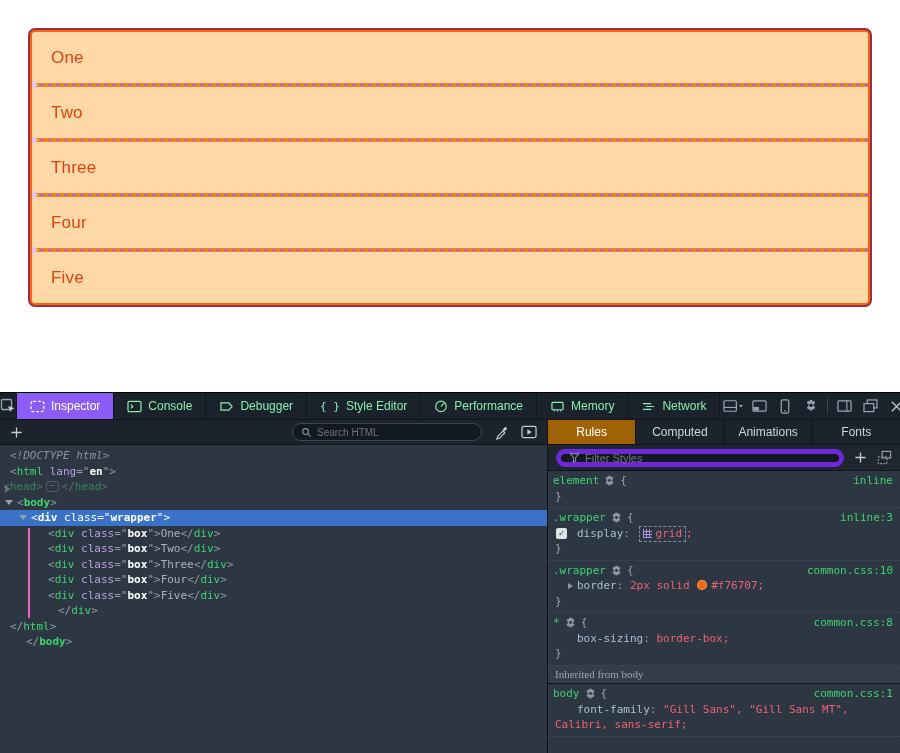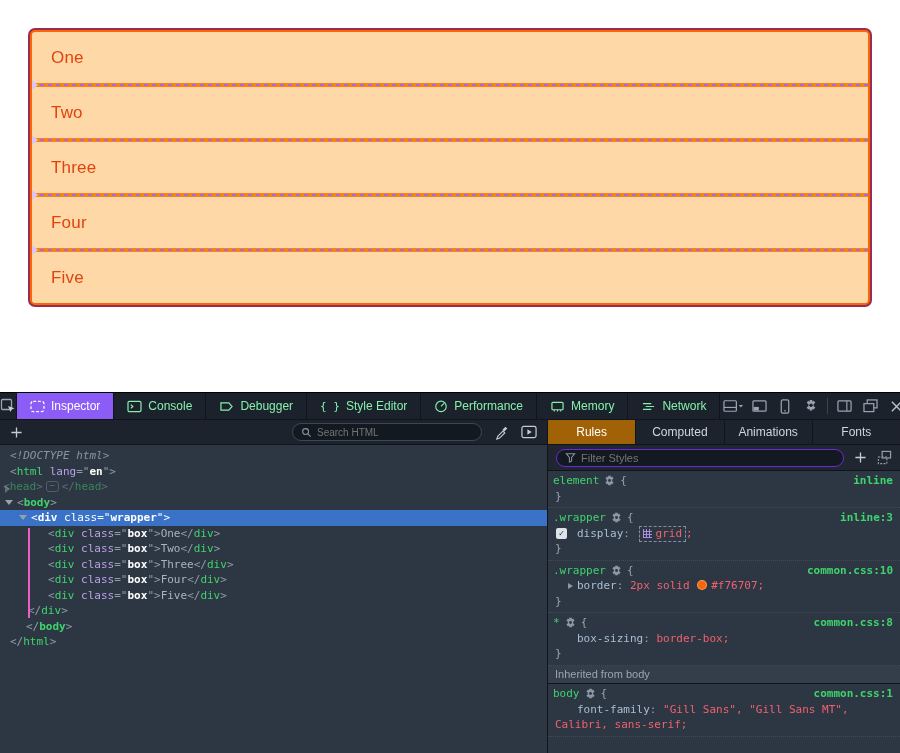--- a/index.html
+++ b/index.html
@@ -69,48 +69,48 @@
   .guideline { position:absolute; left:28px; width:2px; background:#ef5fc3; }
 
   .rtabs { flex:none; height:25px; background:#1c232d; border-bottom:1px solid #10151c; display:flex; }
   .rtab { flex:1; display:flex; align-items:center; justify-content:center; font-size:12px;
           color:#cfd5dc; border-right:1px solid #10151c; }
   .rtab:last-child { border-right:none; }
   .rtab.active { background:#a16207; color:#fff; }
 
   .frow { flex:none; height:26px; background:#20262f; border-bottom:1px solid #10151c;
           display:flex; align-items:center; padding:0 8px; gap:10px; }
-  .filterpill { flex:1; height:18px; background:#131920; border:1px solid #6d28d9; border-radius:9px;
+  .filterpill { flex:1; height:18px; background:#131920; border:5px solid #6d28d9; border-radius:9px;
           display:flex; align-items:center; gap:5px; padding:0 8px; min-width:0; }
   .filterpill input { flex:1; background:none; border:none; outline:none; color:#98a2ae;
           font-size:11px; font-family:"Liberation Sans",sans-serif; min-width:0; }
 
   .rules { flex:1; overflow:hidden; font-family:"DejaVu Sans Mono",monospace; font-size:11px; line-height:15.5px; }
   .rule { padding:2px 0 3px; border-bottom:1px dotted #404b59; }
   .rline1 { display:flex; align-items:center; padding:0 7px 0 5px; }
   .s-sel { color:#3fd36c; }
   .s-obr { color:#9aa2ad; }
   .rgear { margin:0 5px; }
-  .rlink { margin-left:auto; color:#3fd36c;font-weight:bold; }
+  .rlink { margin-left:auto; color:#3fd36c; }
   .decl { position:relative; padding:0 7px; text-indent:22px; color:#9aa2ad; white-space:normal; }
   .exp { display:inline-block; width:0; height:0; border-top:3.5px solid rgba(0,0,0,0);
          border-bottom:3.5px solid rgba(0,0,0,0); border-left:5px solid #8d97a3; margin:0 4px 0 -9px; }
   .cbx { position:absolute; left:8px; top:2px; width:11px; height:11px; background:#dde3e9;
          border-radius:2px; color:#2b3340; font-size:9px; line-height:11px; text-align:center; text-indent:0; }
   .s-prop { color:#a9bfd4; }
   .s-pval { color:#f0616e; }
   .swatch { display:inline-block; width:10px; height:10px; border-radius:50%;
             border:1px solid rgba(255,255,255,.35); vertical-align:-1px; margin:0 4px 0 1px; }
   .gridbox { border:1px dashed #7f8ea0; padding:0 3px 1px; margin-left:2px; }
   .gridicon { display:inline-block; width:9px; height:9px; margin-right:4px; vertical-align:-1px;
       background-image:repeating-linear-gradient(90deg,#ab8fe0 0 1px,rgba(0,0,0,0) 1px 3px),
                        repeating-linear-gradient(0deg,#ab8fe0 0 1px,rgba(0,0,0,0) 1px 3px); }
   .rclose { padding:0 7px; color:#9aa2ad; }
   .inherit { background:#343e4a; color:#99a5b2; padding:1px 7px; border-bottom:1px solid #10151c;
-             font-family:Liberation Sans, sans-serif; font-size:11px; }
+             font-family:Liberation Serif, serif; font-size:11px; }
 </style>
 </head>
 <body>
 
 <div class="preview">
   <div class="pwrap" id="pwrap">
       <div class="pbox">
         <span>One</span>
       </div>
       <div class="pdiv"></div>
@@ -301,23 +301,23 @@
           <div class="mline" style="padding-left: 10px;"><span class="s-doct">&lt;!DOCTYPE html&gt;</span></div>
           <div class="mline" style="padding-left: 10px;"><span class="s-br">&lt;</span><span class="s-tag">html</span><span class="s-attr"> lang</span><span class="s-br">="</span><span class="s-val">en</span><span class="s-br">"&gt;</span></div>
           <div class="mline dim" style="padding-left: 3px;"><span class="tri r" style="left: 5px;"></span><span class="s-br">&lt;</span><span class="s-tag">head</span><span class="s-br">&gt;</span><span class="s-ell">–</span><span class="s-br">&lt;/</span><span class="s-tag">head</span><span class="s-br">&gt;</span></div>
           <div class="mline" style="padding-left: 17px;"><span class="tri d" style="left: 5px;"></span><span class="s-br">&lt;</span><span class="s-tagb">body</span><span class="s-br">&gt;</span></div>
           <div class="mline selected" style="padding-left: 31px;"><span class="tri d" style="left: 19px;"></span><span class="s-br">&lt;</span><span class="s-tagb">div</span><span class="s-attr"> class</span><span class="s-br">="</span><span class="s-val">wrapper</span><span class="s-br">"&gt;</span></div>
           <div class="mline" style="padding-left: 48px;"><span class="s-br">&lt;</span><span class="s-tag">div</span><span class="s-attr"> class</span><span class="s-br">="</span><span class="s-val">box</span><span class="s-br">"&gt;</span><span class="s-txt">One</span><span class="s-br">&lt;/</span><span class="s-tag">div</span><span class="s-br">&gt;</span></div>
           <div class="mline" style="padding-left: 48px;"><span class="s-br">&lt;</span><span class="s-tag">div</span><span class="s-attr"> class</span><span class="s-br">="</span><span class="s-val">box</span><span class="s-br">"&gt;</span><span class="s-txt">Two</span><span class="s-br">&lt;/</span><span class="s-tag">div</span><span class="s-br">&gt;</span></div>
           <div class="mline" style="padding-left: 48px;"><span class="s-br">&lt;</span><span class="s-tag">div</span><span class="s-attr"> class</span><span class="s-br">="</span><span class="s-val">box</span><span class="s-br">"&gt;</span><span class="s-txt">Three</span><span class="s-br">&lt;/</span><span class="s-tag">div</span><span class="s-br">&gt;</span></div>
           <div class="mline" style="padding-left: 48px;"><span class="s-br">&lt;</span><span class="s-tag">div</span><span class="s-attr"> class</span><span class="s-br">="</span><span class="s-val">box</span><span class="s-br">"&gt;</span><span class="s-txt">Four</span><span class="s-br">&lt;/</span><span class="s-tag">div</span><span class="s-br">&gt;</span></div>
           <div class="mline" style="padding-left: 48px;"><span class="s-br">&lt;</span><span class="s-tag">div</span><span class="s-attr"> class</span><span class="s-br">="</span><span class="s-val">box</span><span class="s-br">"&gt;</span><span class="s-txt">Five</span><span class="s-br">&lt;/</span><span class="s-tag">div</span><span class="s-br">&gt;</span></div>
-          <div class="mline" style="padding-left: 28px;"><span class="s-br">&lt;/</span><span class="s-tag">div</span><span class="s-br">&gt;</span></div>
+          <div class="mline" style="padding-left: 58px;"><span class="s-br">&lt;/</span><span class="s-tag">div</span><span class="s-br">&gt;</span></div>
+          <div class="mline" style="padding-left: 10px;"><span class="s-br">&lt;/</span><span class="s-tag">html</span><span class="s-br">&gt;</span></div>
           <div class="mline" style="padding-left: 26px;"><span class="s-br">&lt;/</span><span class="s-tagb">body</span><span class="s-br">&gt;</span></div>
-          <div class="mline" style="padding-left: 10px;"><span class="s-br">&lt;/</span><span class="s-tag">html</span><span class="s-br">&gt;</span></div>
           <div class="guideline" style="top: 82.5px; height: 90px;"></div>
         </div>
 
     </div>
     <div class="rightcol">
       <div class="rtabs" id="rtabs">
           <div class="rtab active">
             <span>Rules</span>
           </div>
           <div class="rtab">

